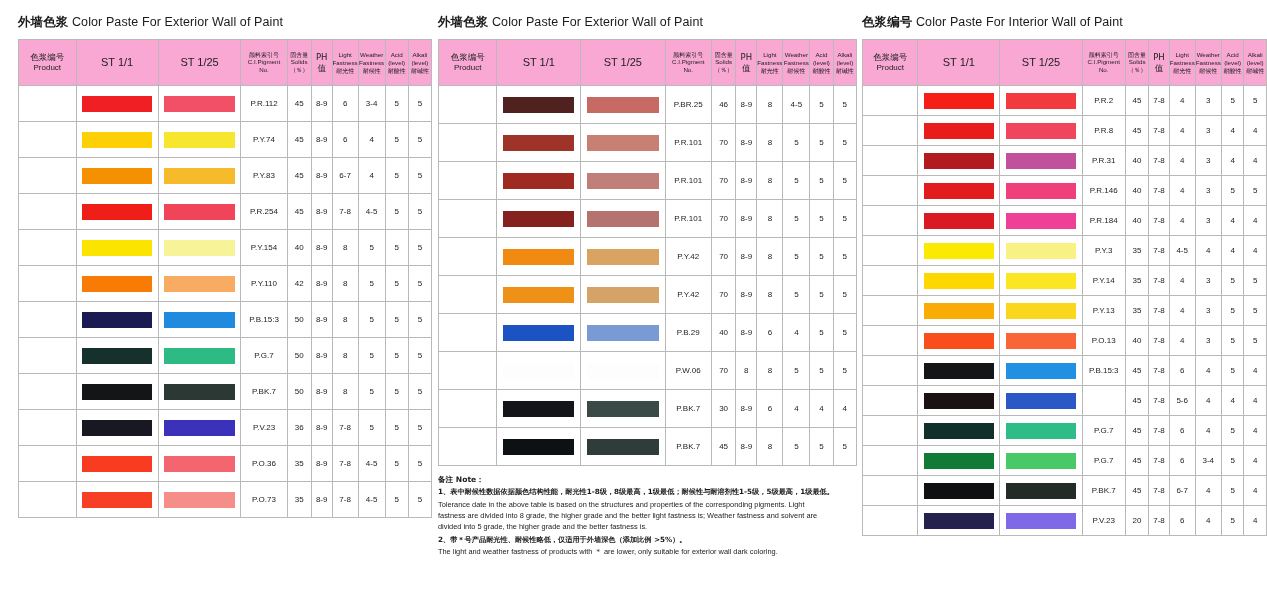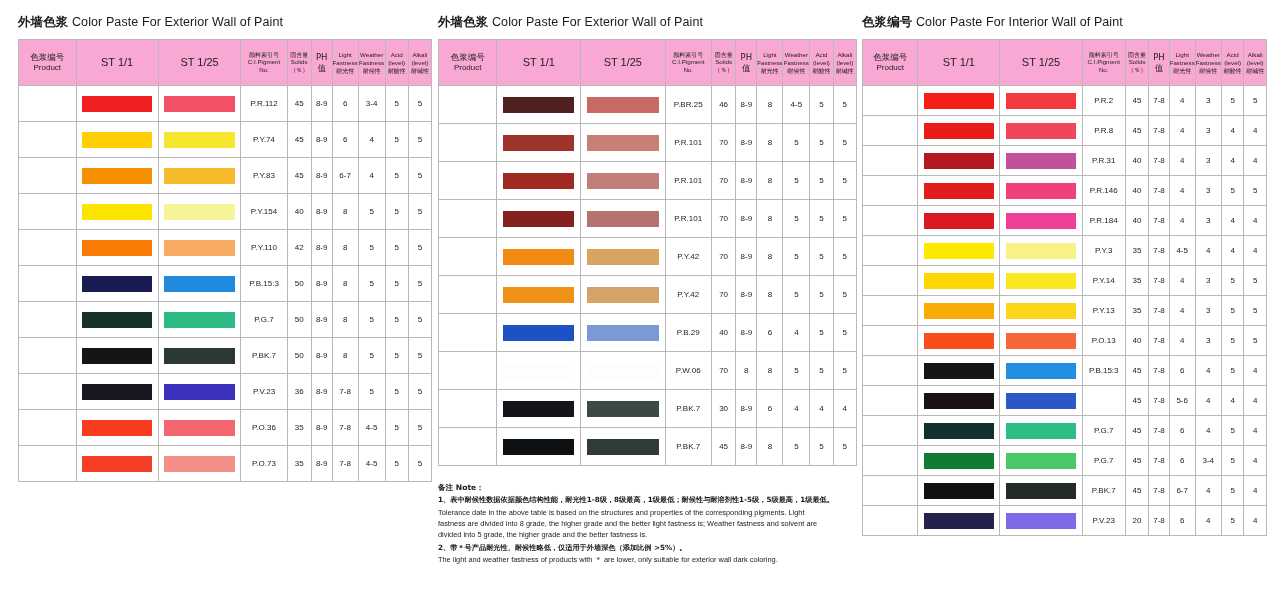--- a/index.html
+++ b/index.html
@@ -102,21 +102,21 @@
   .p3 .w-sw2  { width: 88px; }
   .p3 .w-ci   { width: 44px; }
   .p3 .w-sol  { width: 24px; }
   .p3 .w-ph   { width: 21px; }
   .p3 .w-lf   { width: 25px; }
   .p3 .w-wf   { width: 26px; }
   .p3 .w-ac   { width: 23px; }
   .p3 .w-al   { width: 23px; }
 
   .notes {
-    margin-top: 16px;
+    margin-top: 8px;
     width: 396px;
     font-size: 7.4px;
     line-height: 1.5;
     color: #1a1a1a;
   }
   .notes .nt-head { font-family:"DejaVu Sans", sans-serif; font-weight: bold; font-size: 7.6px; margin-bottom: 1px;}
   .notes .nt-cn { font-family:"DejaVu Sans", sans-serif; font-weight: bold; font-size: 7.2px; margin-top: 2px; }
   .notes .nt-en { font-size: 7.4px; margin-top: 1px; }
 </style>
 </head>
@@ -224,20 +224,40 @@
               <div class="swatch" style="background: rgb(245, 144, 0);"></div>
             </td>
             <td class="swatchcell w-sw2">
               <div class="swatch" style="background: rgb(245, 187, 43);"></div>
             </td>
             <td class="numc w-ci">P.Y.83</td>
             <td class="numc w-sol">45</td>
             <td class="numc w-ph">8-9</td>
             <td class="numc w-lf">6-7</td>
             <td class="numc w-wf">4</td>
+            <td class="numc w-ac">5</td>
+            <td class="numc w-al">5</td>
+          </tr>
+          <tr style="height: 36px;">
+            <td class="prod w-prod">
+              <span class="code"></span>
+              <span class="cn"></span>
+              <span class="en"></span>
+            </td>
+            <td class="swatchcell w-sw1">
+              <div class="swatch" style="background: rgb(240, 30, 24);"></div>
+            </td>
+            <td class="swatchcell w-sw2">
+              <div class="swatch" style="background: rgb(240, 68, 88);"></div>
+            </td>
+            <td class="numc w-ci">P.R.254</td>
+            <td class="numc w-sol">45</td>
+            <td class="numc w-ph">8-9</td>
+            <td class="numc w-lf">7-8</td>
+            <td class="numc w-wf">4-5</td>
             <td class="numc w-ac">5</td>
             <td class="numc w-al">5</td>
           </tr>
           <tr style="height: 36px;">
             <td class="prod w-prod">
               <span class="code"></span>
               <span class="cn"></span>
               <span class="en"></span>
             </td>
             <td class="swatchcell w-sw1">

